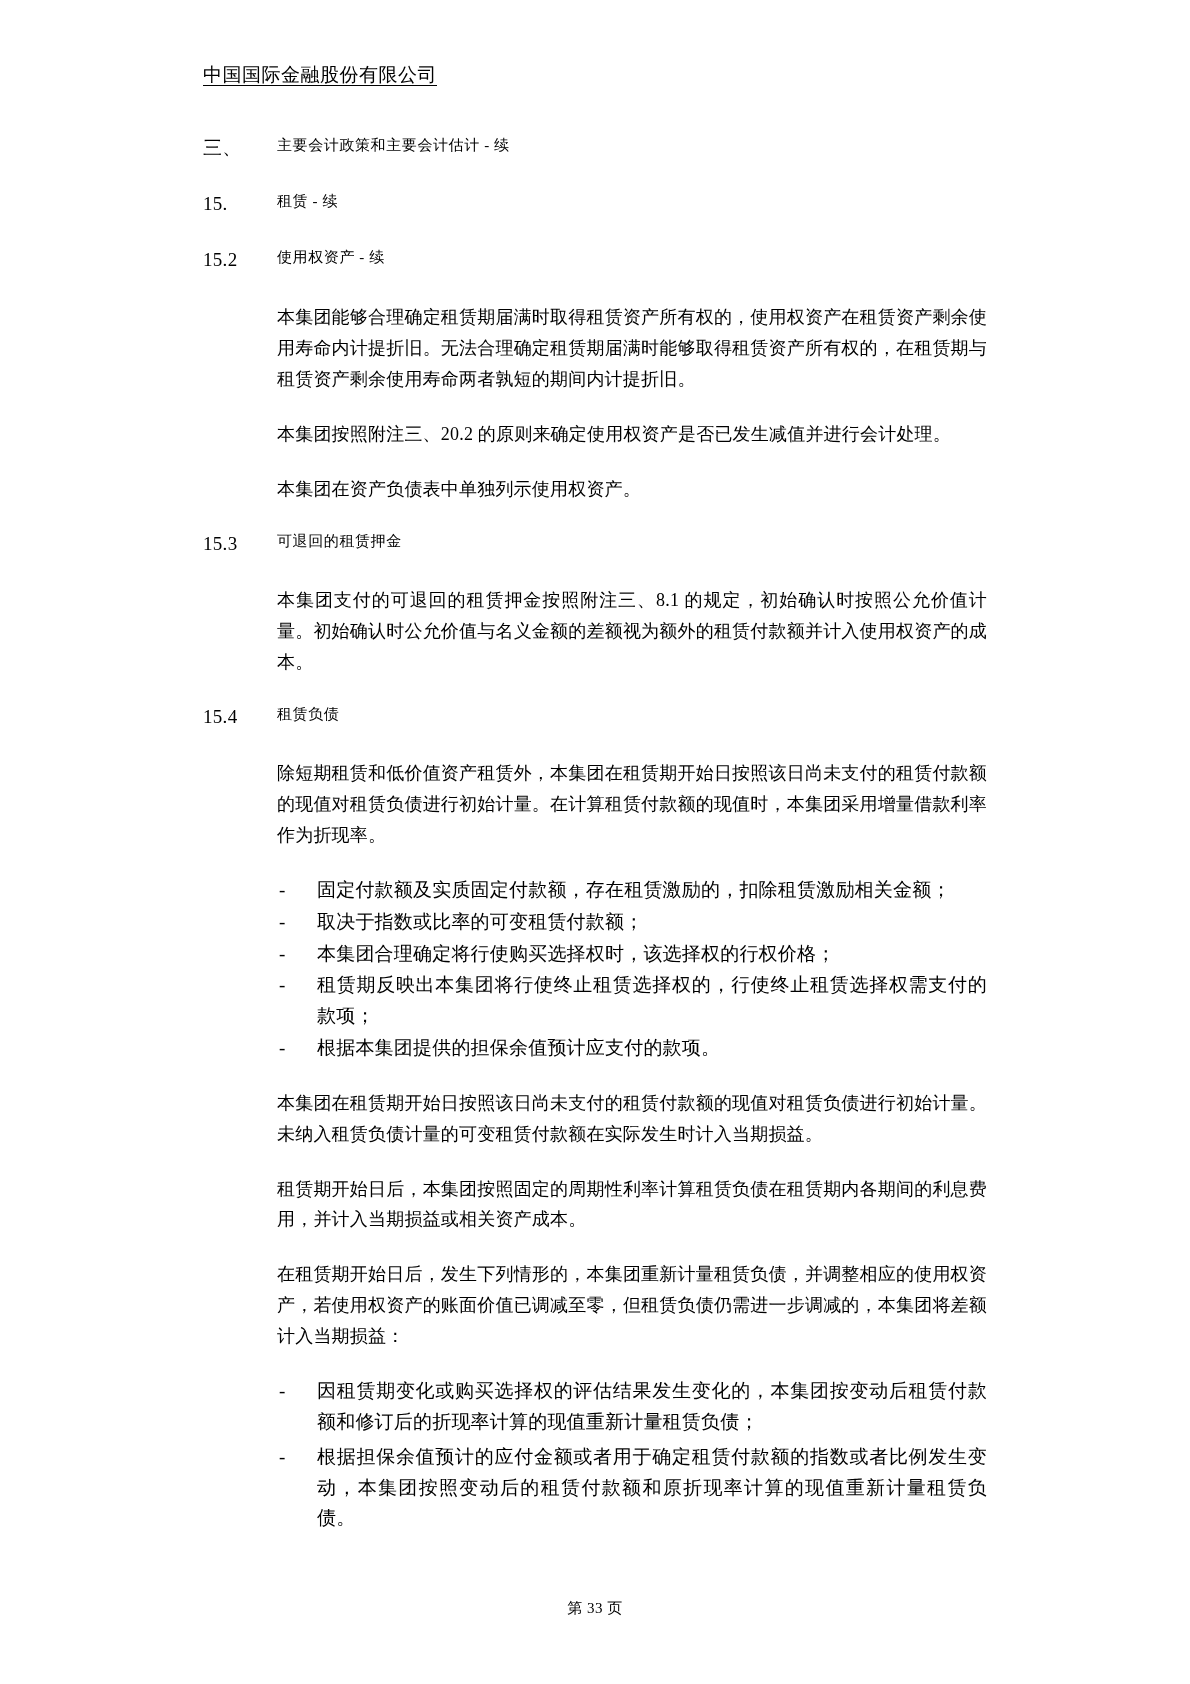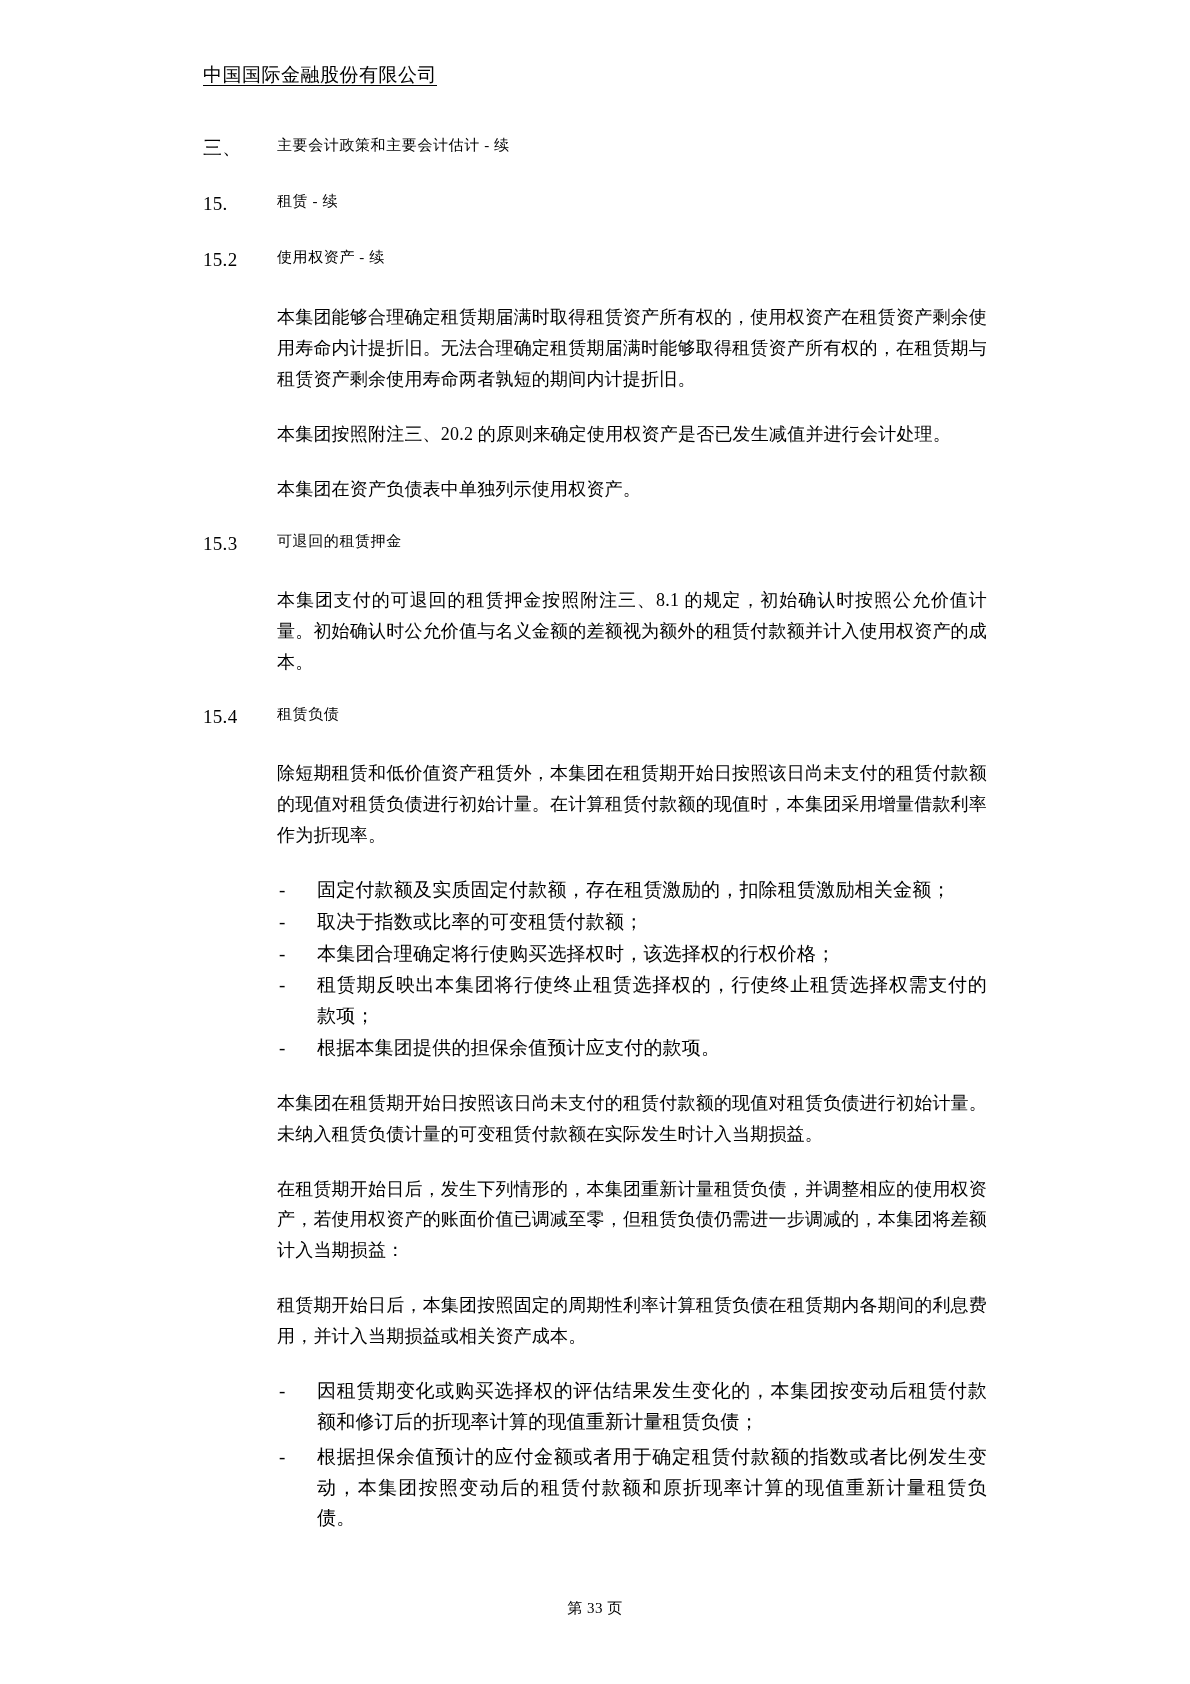--- a/index.html
+++ b/index.html
@@ -140,22 +140,22 @@
 
     <ul class="dashlist">
       <li><span class="dash">-</span><span>固定付款额及实质固定付款额，存在租赁激励的，扣除租赁激励相关金额；</span></li>
       <li><span class="dash">-</span><span>取决于指数或比率的可变租赁付款额；</span></li>
       <li><span class="dash">-</span><span>本集团合理确定将行使购买选择权时，该选择权的行权价格；</span></li>
       <li><span class="dash">-</span><span>租赁期反映出本集团将行使终止租赁选择权的，行使终止租赁选择权需支付的款项；</span></li>
       <li><span class="dash">-</span><span>根据本集团提供的担保余值预计应支付的款项。</span></li>
     </ul>
 
     <p class="para">本集团在租赁期开始日按照该日尚未支付的租赁付款额的现值对租赁负债进行初始计量。未纳入租赁负债计量的可变租赁付款额在实际发生时计入当期损益。</p>
+    <p class="para">租赁期开始日后，本集团按照固定的周期性利率计算租赁负债在租赁期内各期间的利息费用，并计入当期损益或相关资产成本。</p>
     <p class="para">在租赁期开始日后，发生下列情形的，本集团重新计量租赁负债，并调整相应的使用权资产，若使用权资产的账面价值已调减至零，但租赁负债仍需进一步调减的，本集团将差额计入当期损益：</p>
-    <p class="para">租赁期开始日后，本集团按照固定的周期性利率计算租赁负债在租赁期内各期间的利息费用，并计入当期损益或相关资产成本。</p>
 
     <ul class="dashlist spaced">
       <li><span class="dash">-</span><span>因租赁期变化或购买选择权的评估结果发生变化的，本集团按变动后租赁付款额和修订后的折现率计算的现值重新计量租赁负债；</span></li>
       <li><span class="dash">-</span><span>根据担保余值预计的应付金额或者用于确定租赁付款额的指数或者比例发生变动，本集团按照变动后的租赁付款额和原折现率计算的现值重新计量租赁负债。</span></li>
     </ul>
   </div>
 
   <div class="footer">第 33 页</div>
 
 </div>

